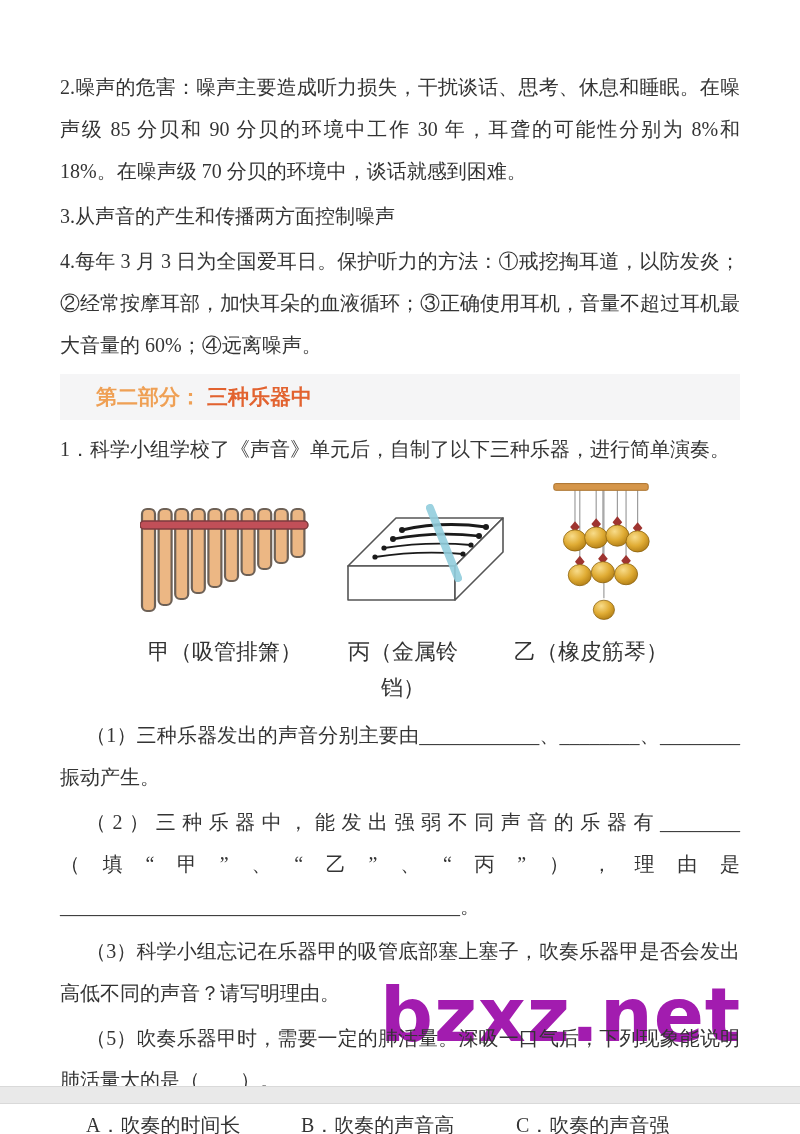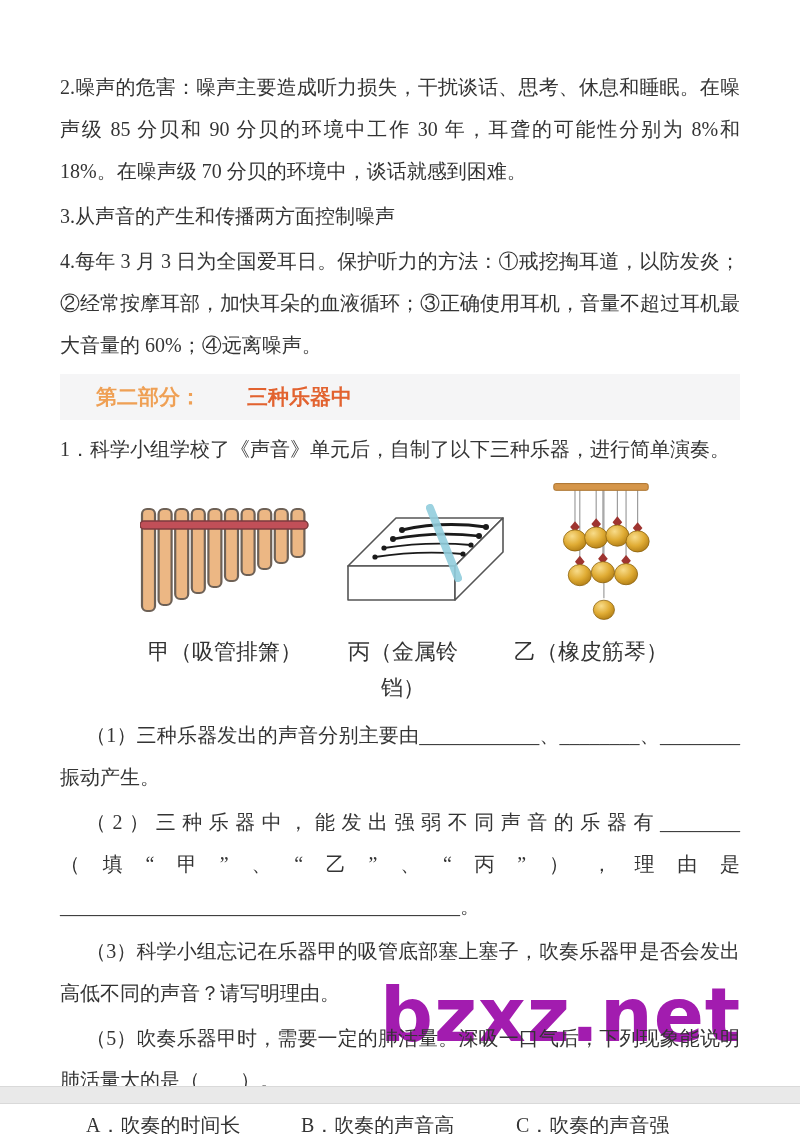--- a/index.html
+++ b/index.html
@@ -45,21 +45,20 @@
   .q{ text-indent:26px; }
   .section-band{
     margin:8px 0 8px 0;
     height:46px;
     background:#f5f5f6;
     display:flex;
     align-items:center;
     padding-left:36px;
     font-size:21px;
     font-weight:bold;
-    gap:40px;
   }
   .section-prefix{ color:#efa055; }
   .section-title{ color:#e2622f; margin-left:6px; }
   .figures{
     display:flex;
     align-items:flex-end;
     height:152px;
     margin-top:6px;
   }
   .fig{ display:flex; justify-content:center; }

